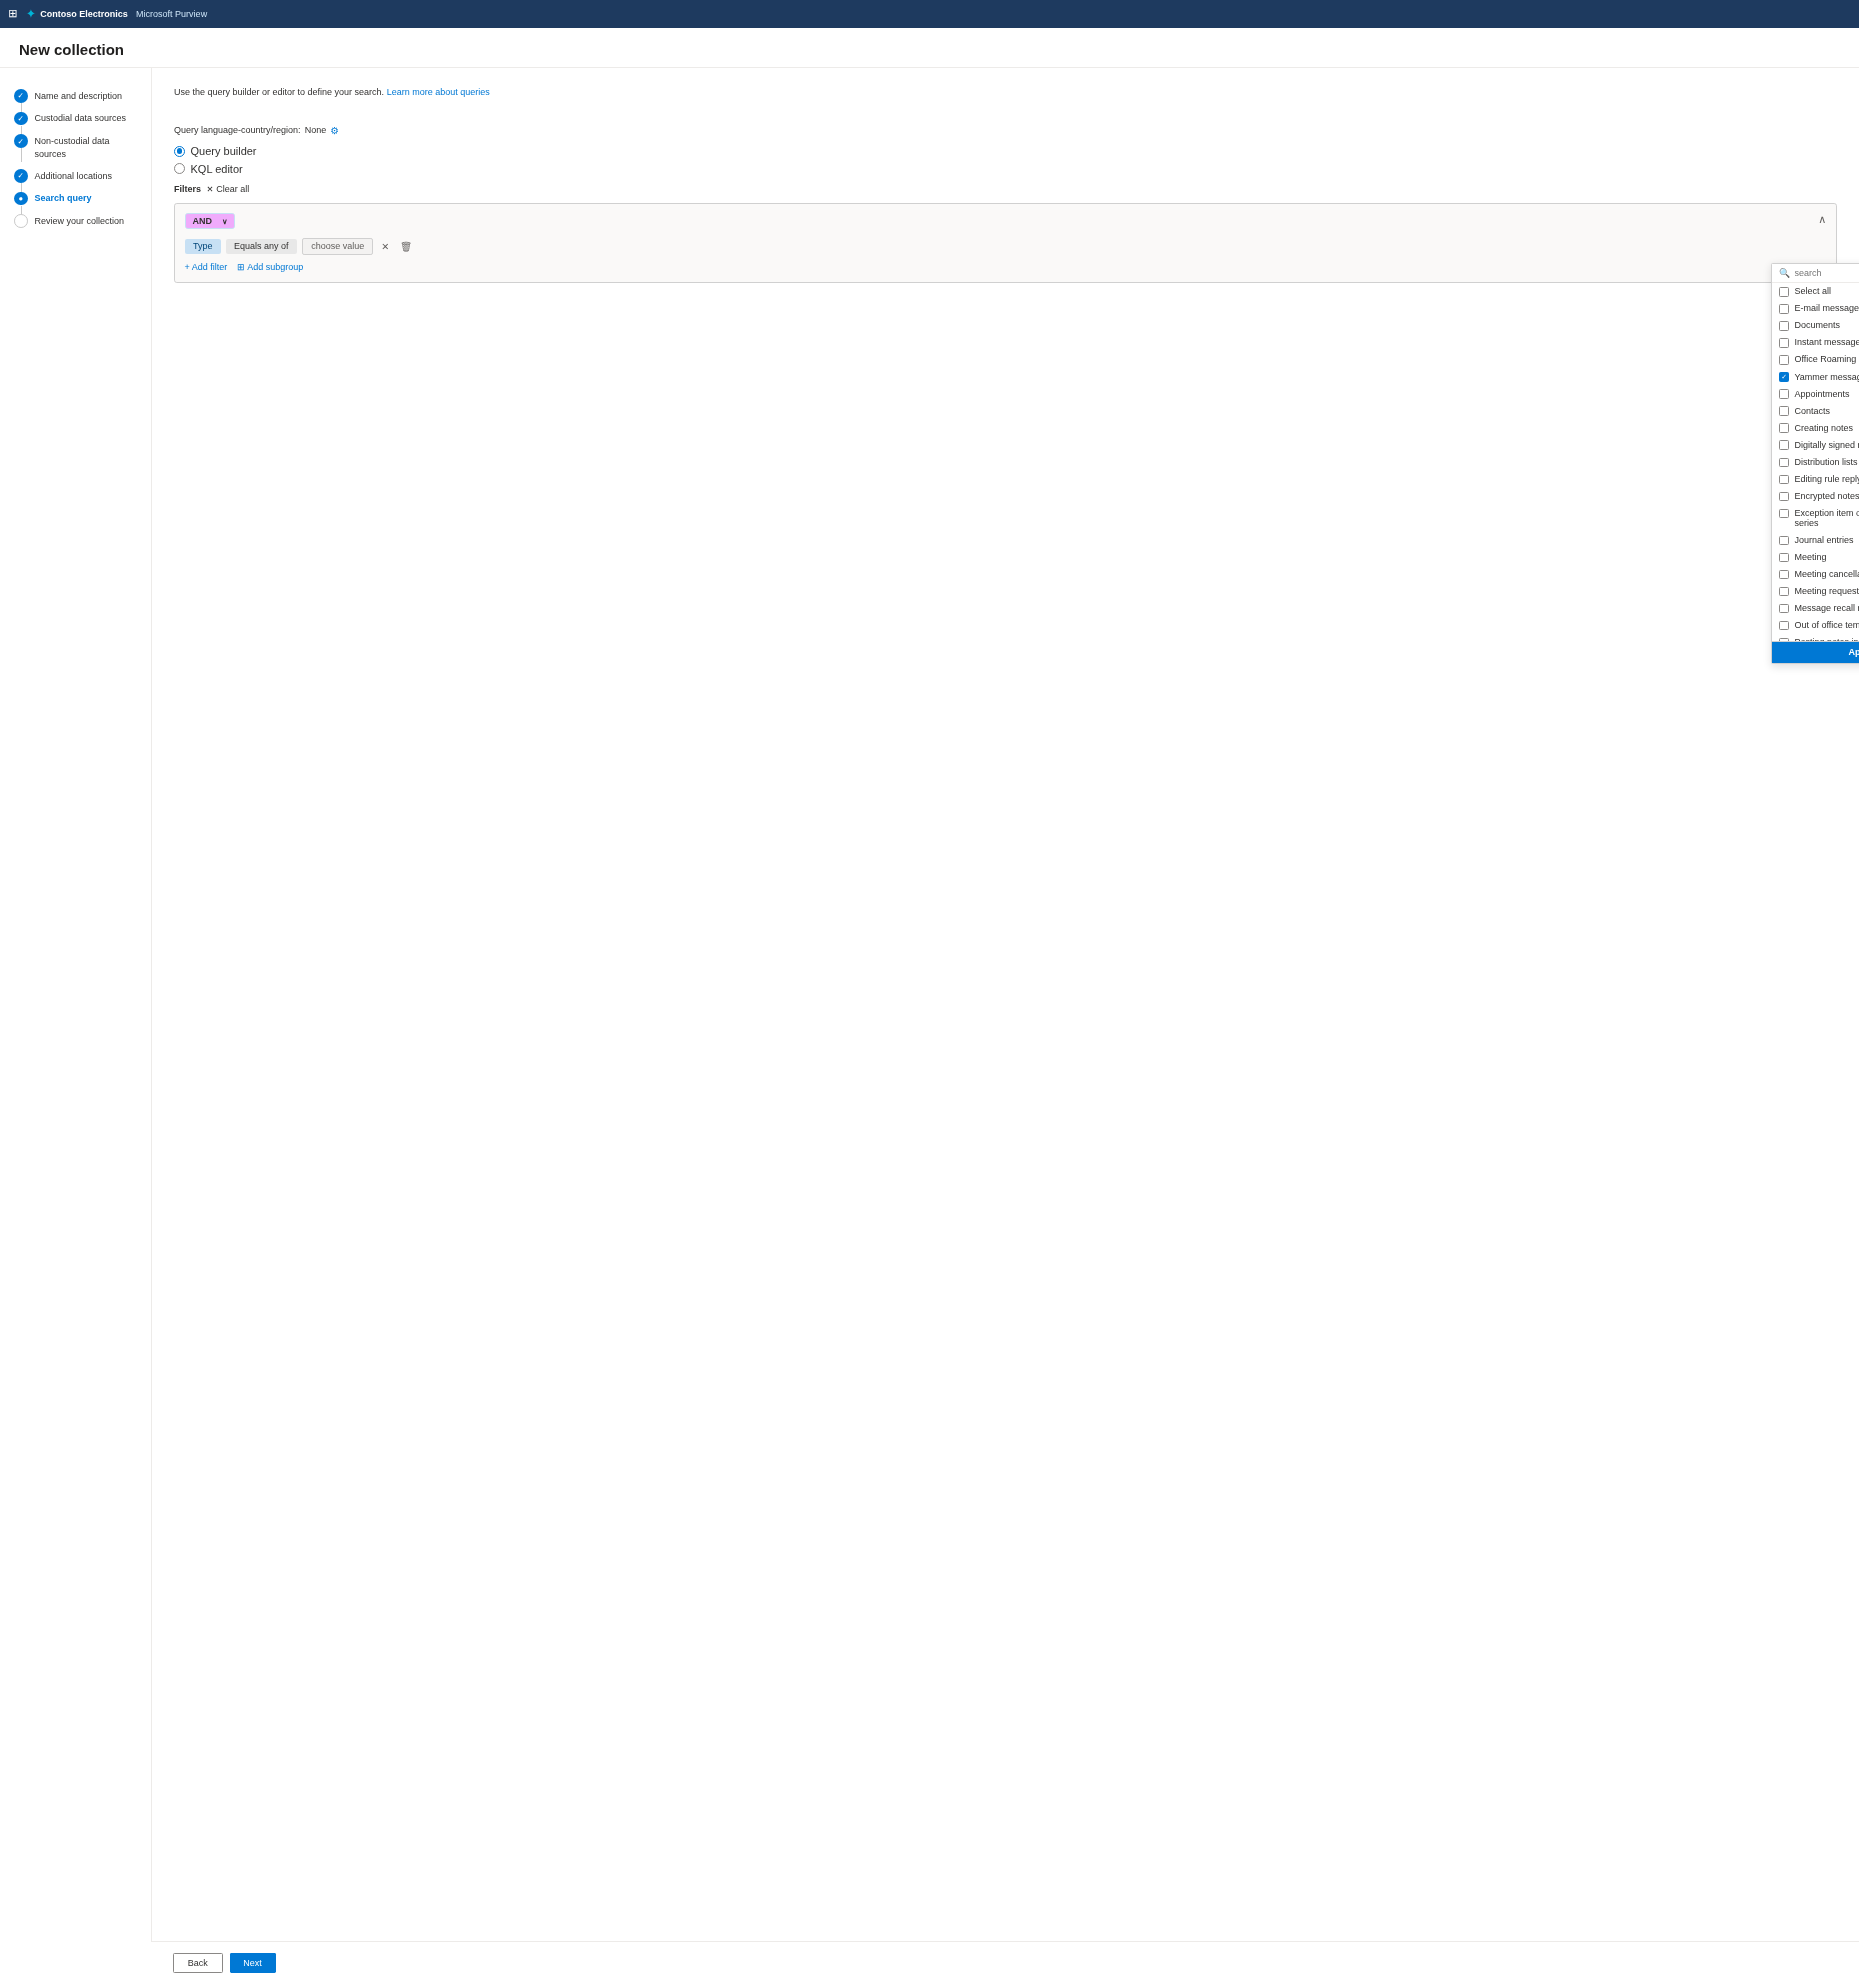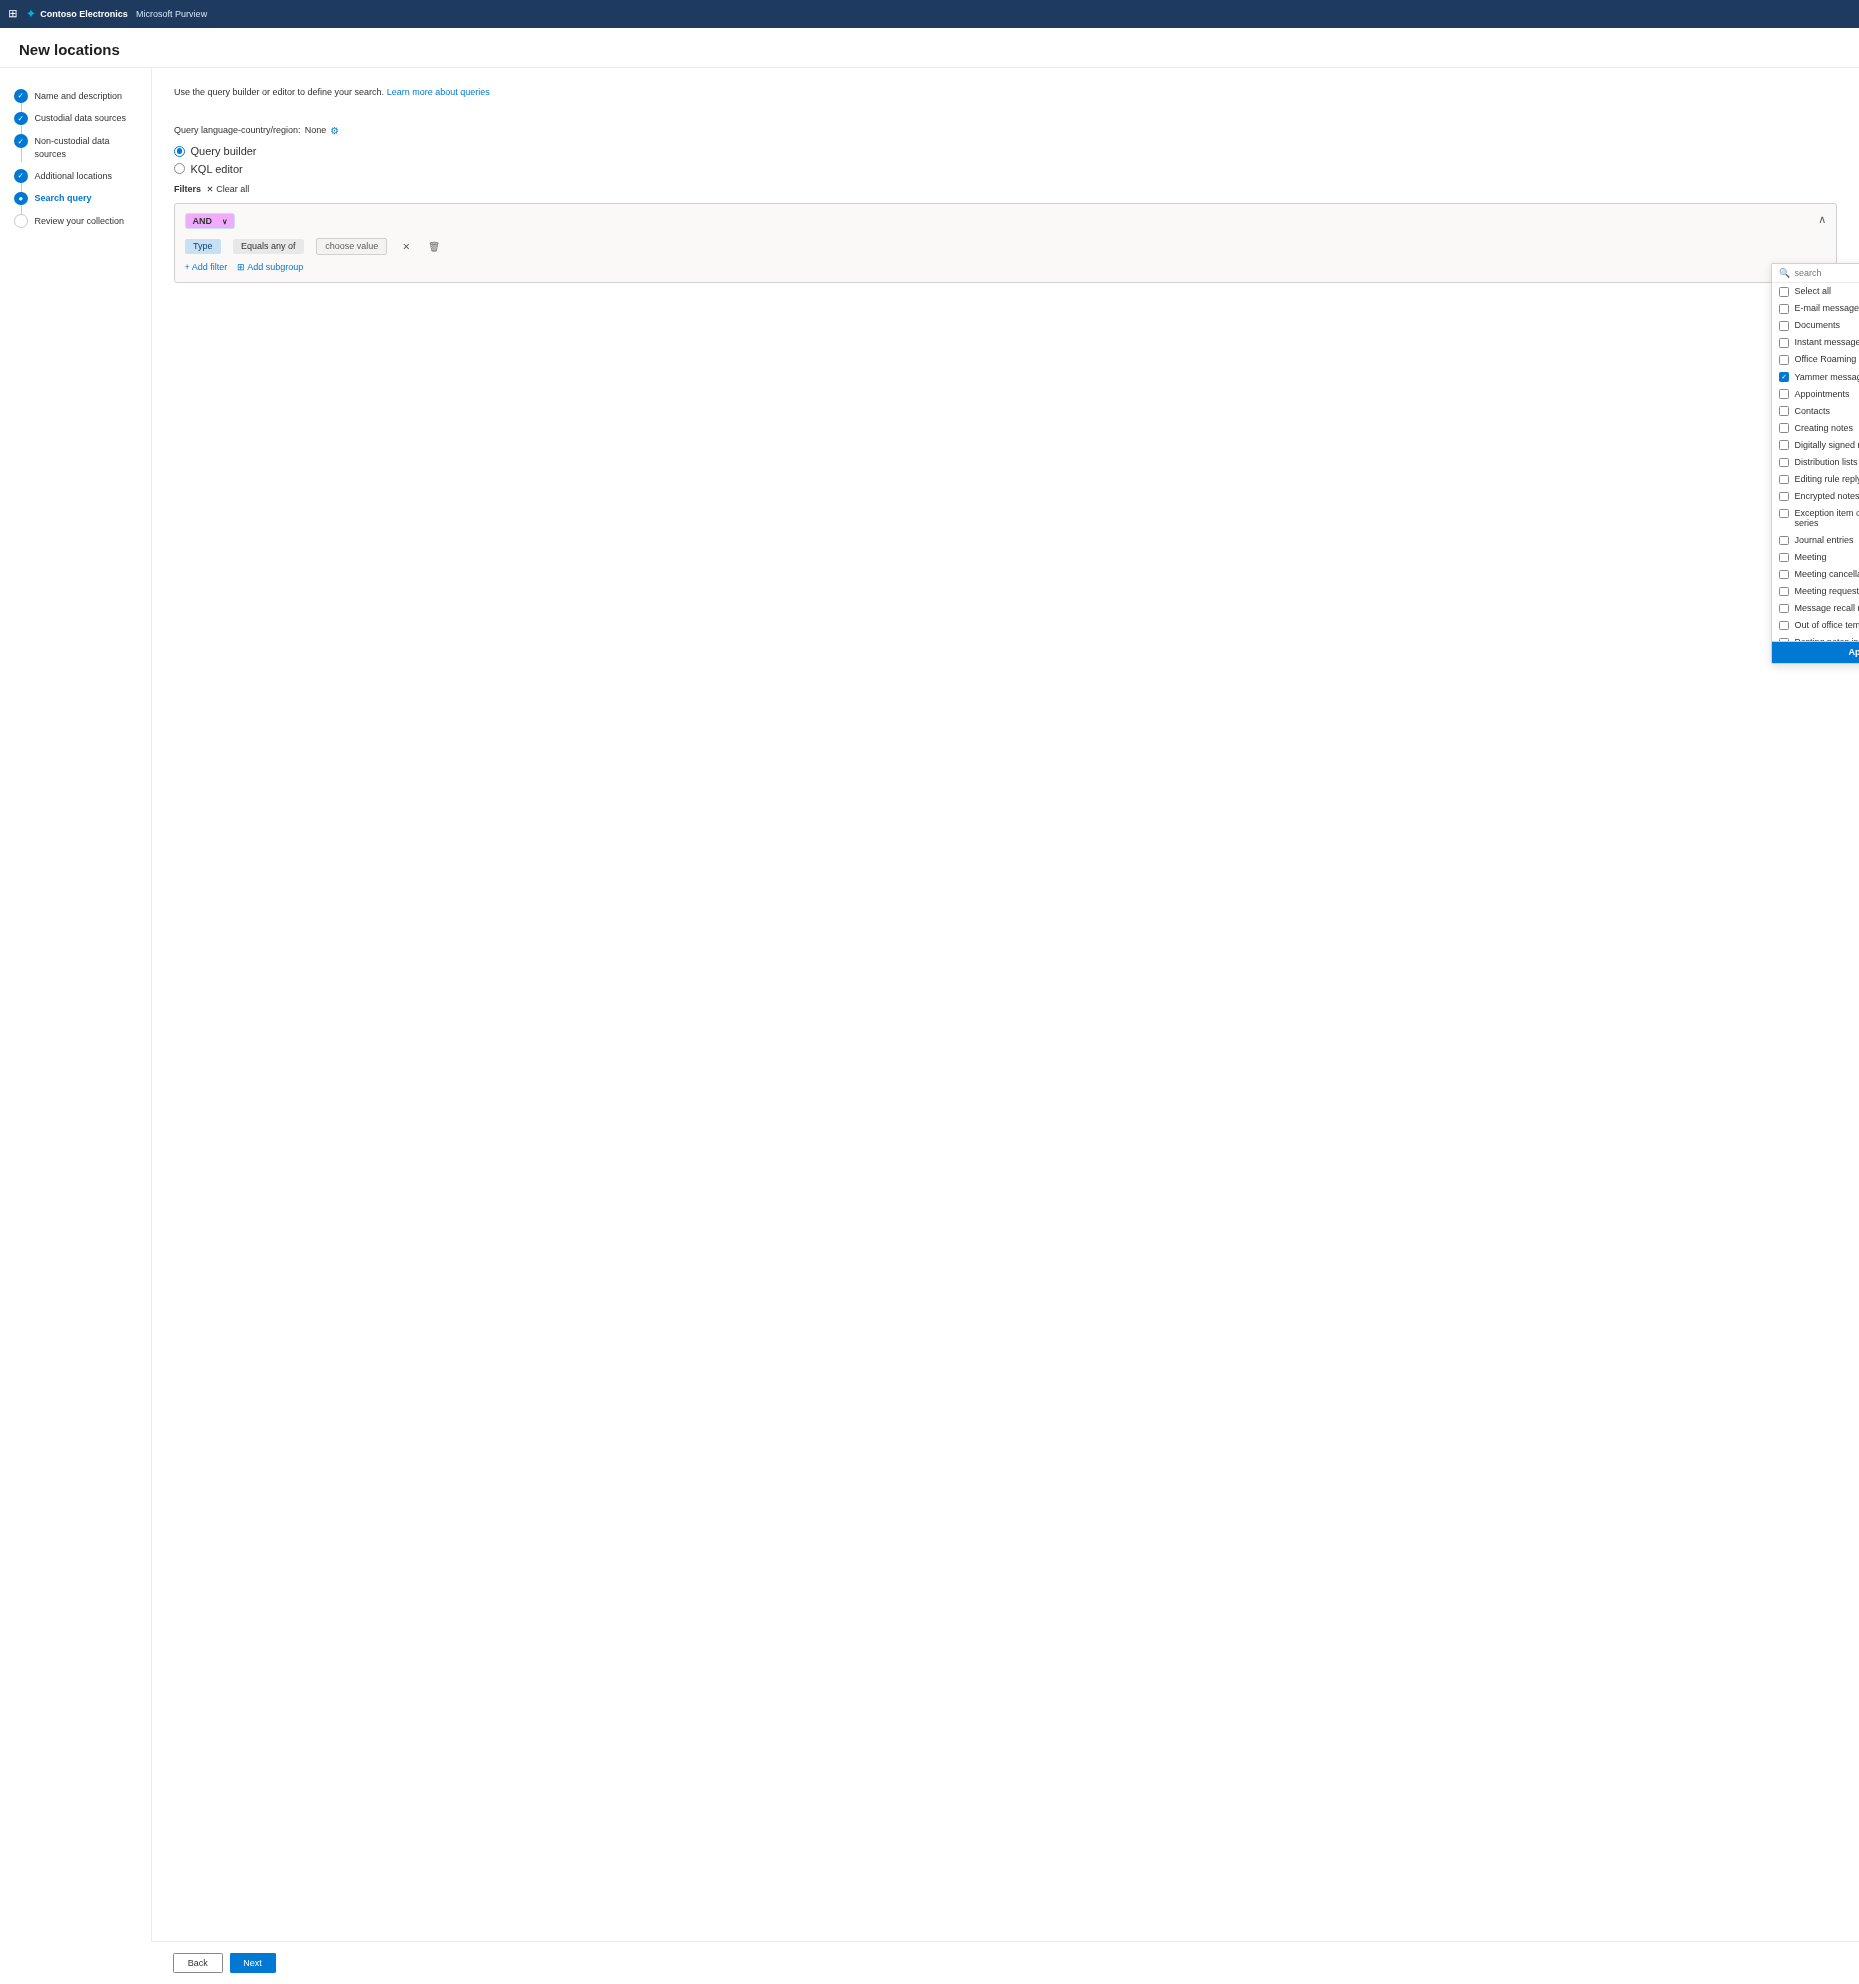--- a/index.html
+++ b/index.html
@@ -121,21 +121,21 @@
     }
     .and-badge {
       display: inline-flex; align-items: center; gap: 10px;
       background: #f0abfc; border: 0.7px solid #c7e0f4; border-radius: 2.8px;
       padding: 2.1px 6.9px; font-size: 9px; font-weight: 600; color: #323130;
       margin-bottom: 8.3px; cursor: pointer;
     }
     .chevron-down { font-size: 7.6px; }
 
     
-    .filter-row { display: flex; align-items: center; gap: 12px; margin-bottom: 6.9px; position: relative; }
+    .filter-row { display: flex; align-items: center; gap: 5px; margin-bottom: 6.9px; position: relative; }
     .filter-pill {
       border-radius: 2.1px; padding: 2.8px 8.3px; font-size: 9px; font-weight: 500; border: none; cursor: pointer;
     }
     .filter-pill.type { background: #c7e0f4; color: #004578; }
     .filter-pill.operator { background: #e8e8e8; color: #323130; }
     .filter-pill.value { background: #f3f2f1; color: #605e5c; border: 0.7px solid #d0d0d0; }
     .icon-btn {
       background: none; border: none; cursor: pointer; color: #605e5c; font-size: 9.6px; padding: 1.4px 2.8px;
     }
 
@@ -214,21 +214,21 @@
 <div class="topnav">
   <span class="topnav-grid-icon">⊞</span>
   <div class="topnav-logo">
     <span class="topnav-logo-icon">✦</span>
     <span class="topnav-logo-text">Contoso Electronics</span>
   </div>
   <span class="topnav-product">Microsoft Purview</span>
 </div>
 
 <div class="page-header">
-  <h1 class="page-title">New locations</h1>
+  <h1 class="page-title">New collection</h1>
 </div>
 
 <div class="main-layout">
 
   <div class="sidebar">
 
     <div class="step-item">
       <div class="step-circle completed">✓</div>
       <span class="step-label">Name and description</span>
       <div class="step-connector"></div>

